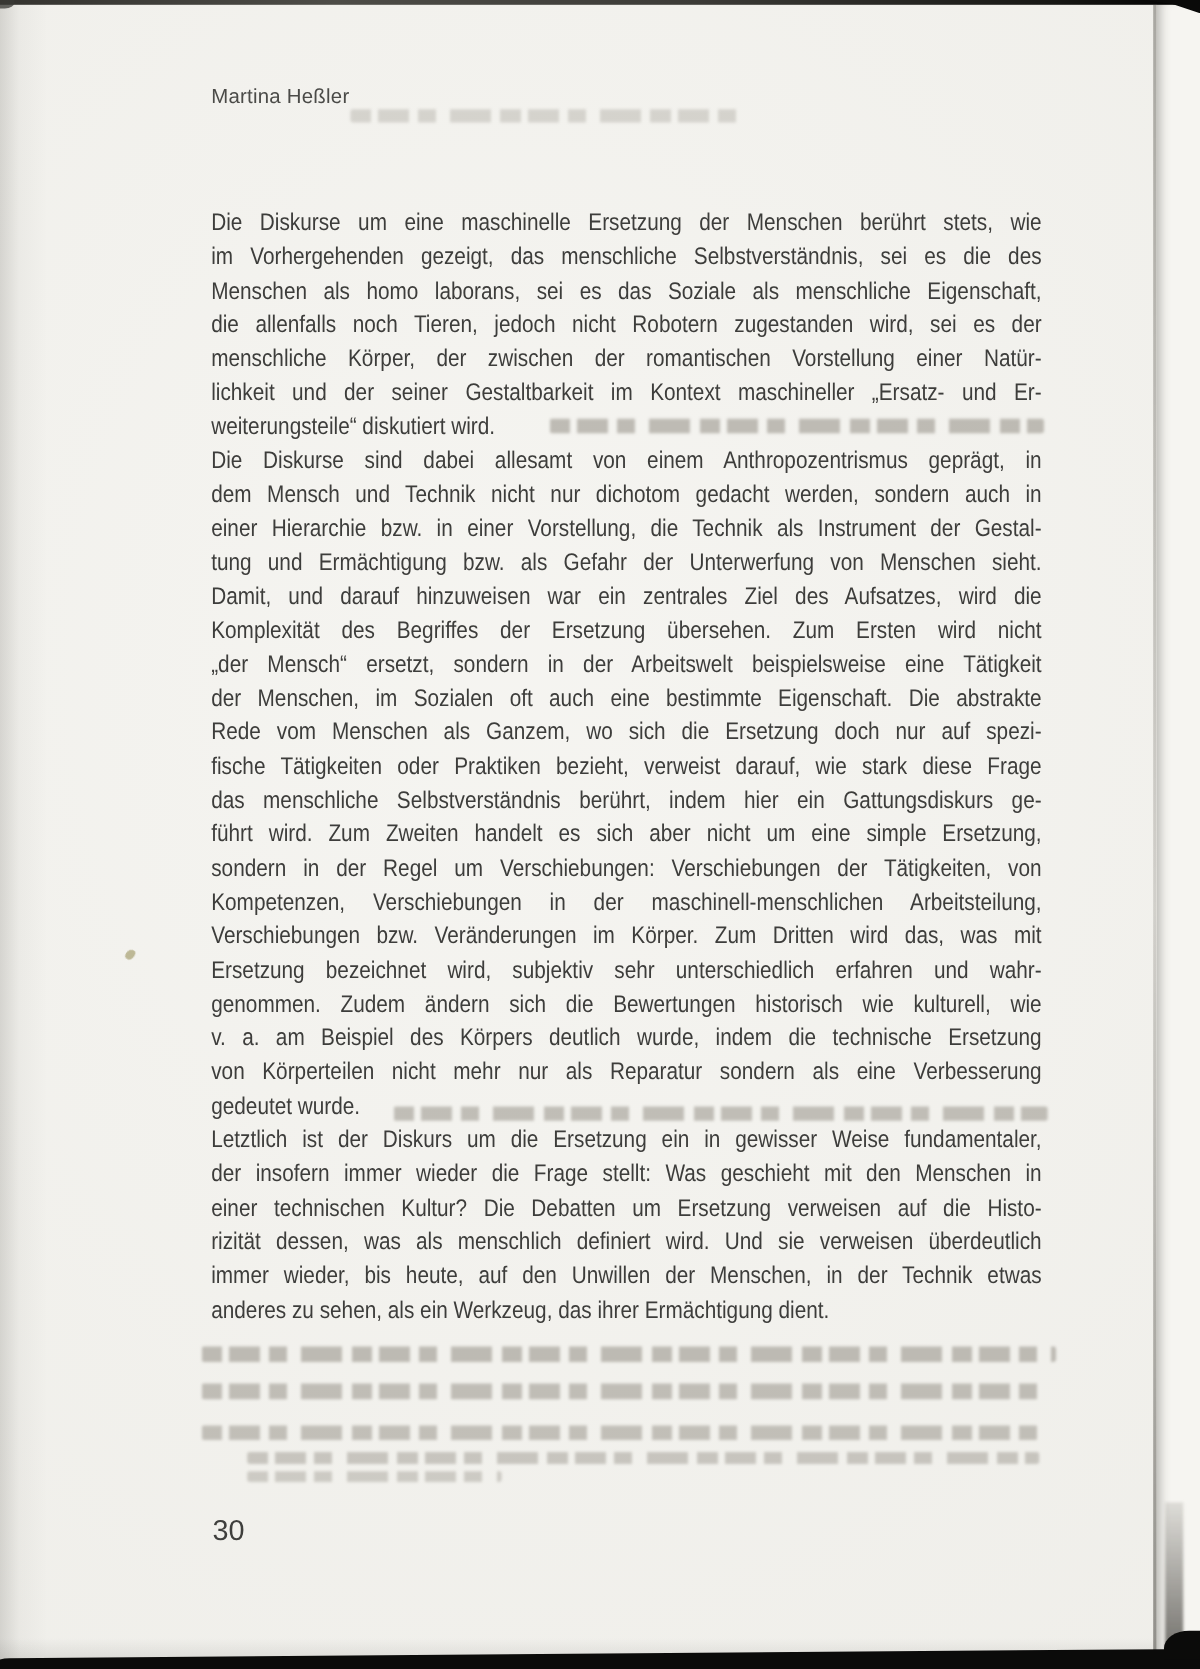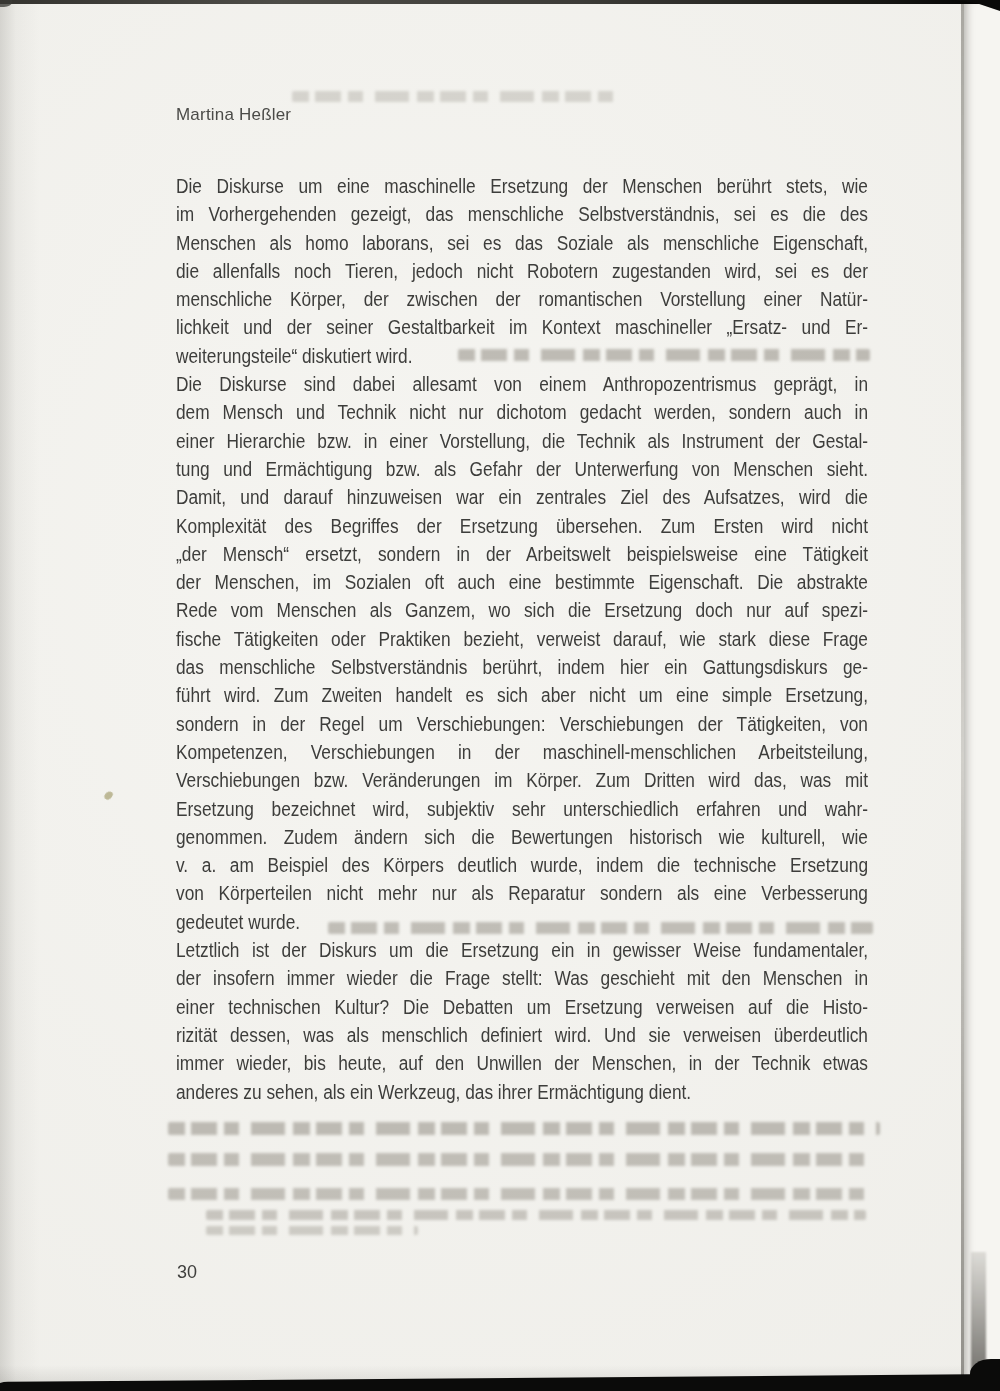--- a/index.html
+++ b/index.html
@@ -59,40 +59,40 @@
     background: #0b0b0a;
     transform: rotate(-0.45deg);
     border-top-left-radius: 14px 6px;
   }
   .edge-bottom-right {
     position: absolute; right: 0; bottom: 8px; width: 30px; height: 24px;
     background: #0b0b0a; border-top-left-radius: 70% 60%;
   }
   
   .running-header {
-    position: absolute; left: 176px; top: 105px;
+    position: absolute; left: 176px; top: 71px;
     font-size: 17px; line-height: 20px; color: #4b4b48; letter-spacing: 0.2px;
   }
   .body-text {
     position: absolute; left: 176px; top: 172px;
     width: 800px;
     transform: scaleX(0.865); transform-origin: 0 0;
     font-size: 20px; line-height: 28.3px;
     color: #3d3d3b;
   }
   .line {
     height: 28.3px;
     text-align: justify;
     text-align-last: justify;
     white-space: normal;
   }
   .line.last { text-align-last: left; }
   .page-number {
     position: absolute; left: 177px; top: 1262px;
-    font-size: 18px; color: #3f3f3d;
+    font-size: 24px; color: #3f3f3d;
   }
   
   .ghost {
     position: absolute; height: 12px;
     color: #8a857b;
     background-image: repeating-linear-gradient(90deg,
       currentColor 0px, currentColor 17px, transparent 17px, transparent 23px,
       currentColor 23px, currentColor 49px, transparent 49px, transparent 56px,
       currentColor 56px, currentColor 71px, transparent 71px, transparent 83px,
       currentColor 83px, currentColor 117px, transparent 117px, transparent 125px);

